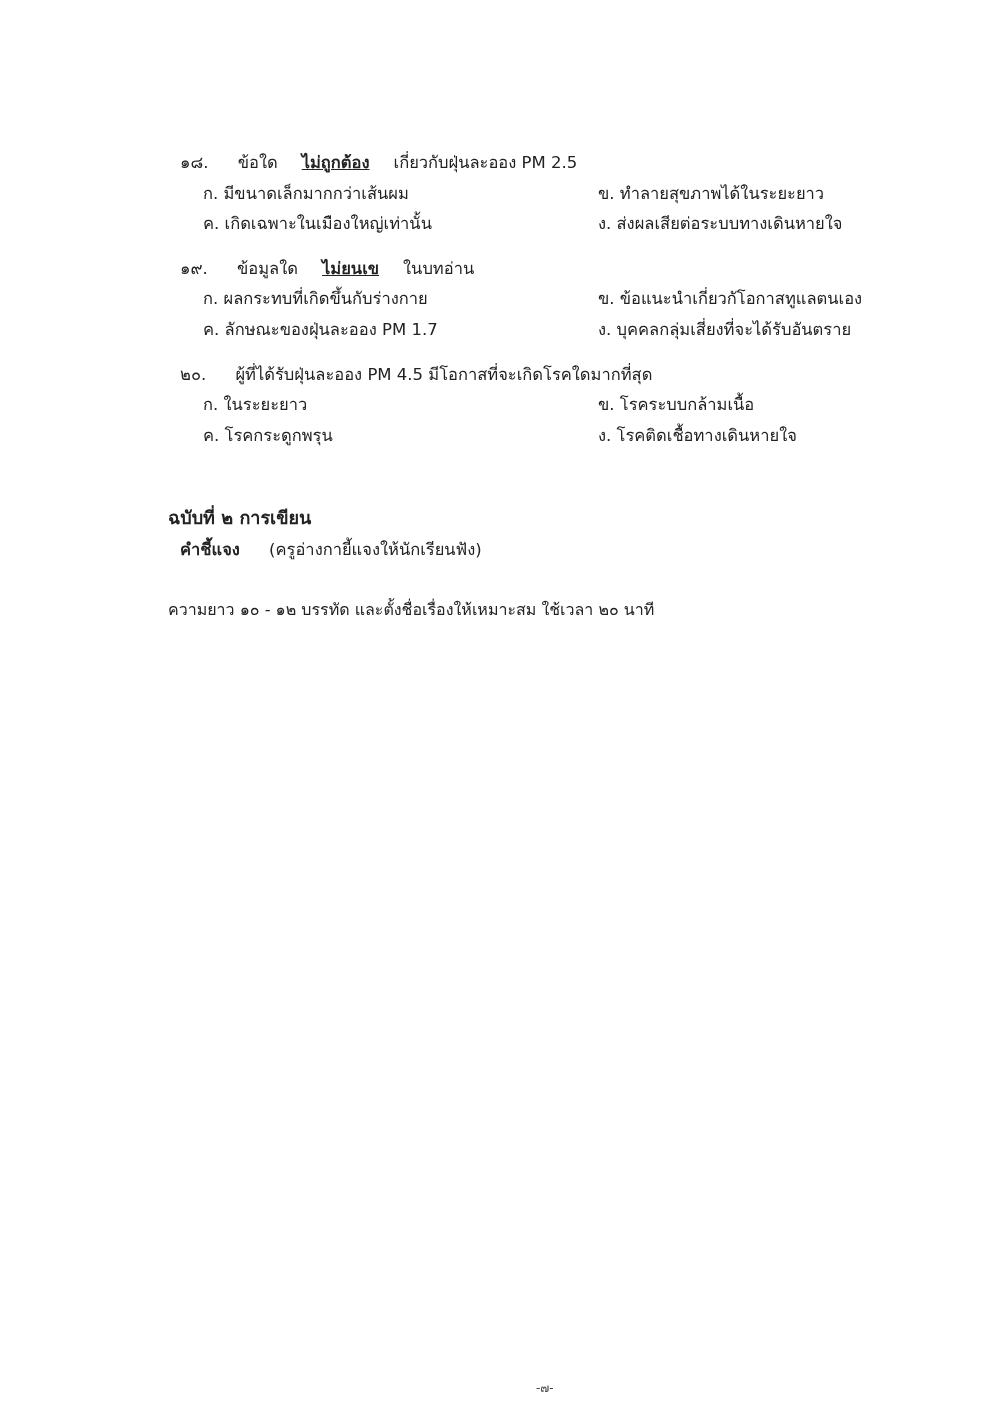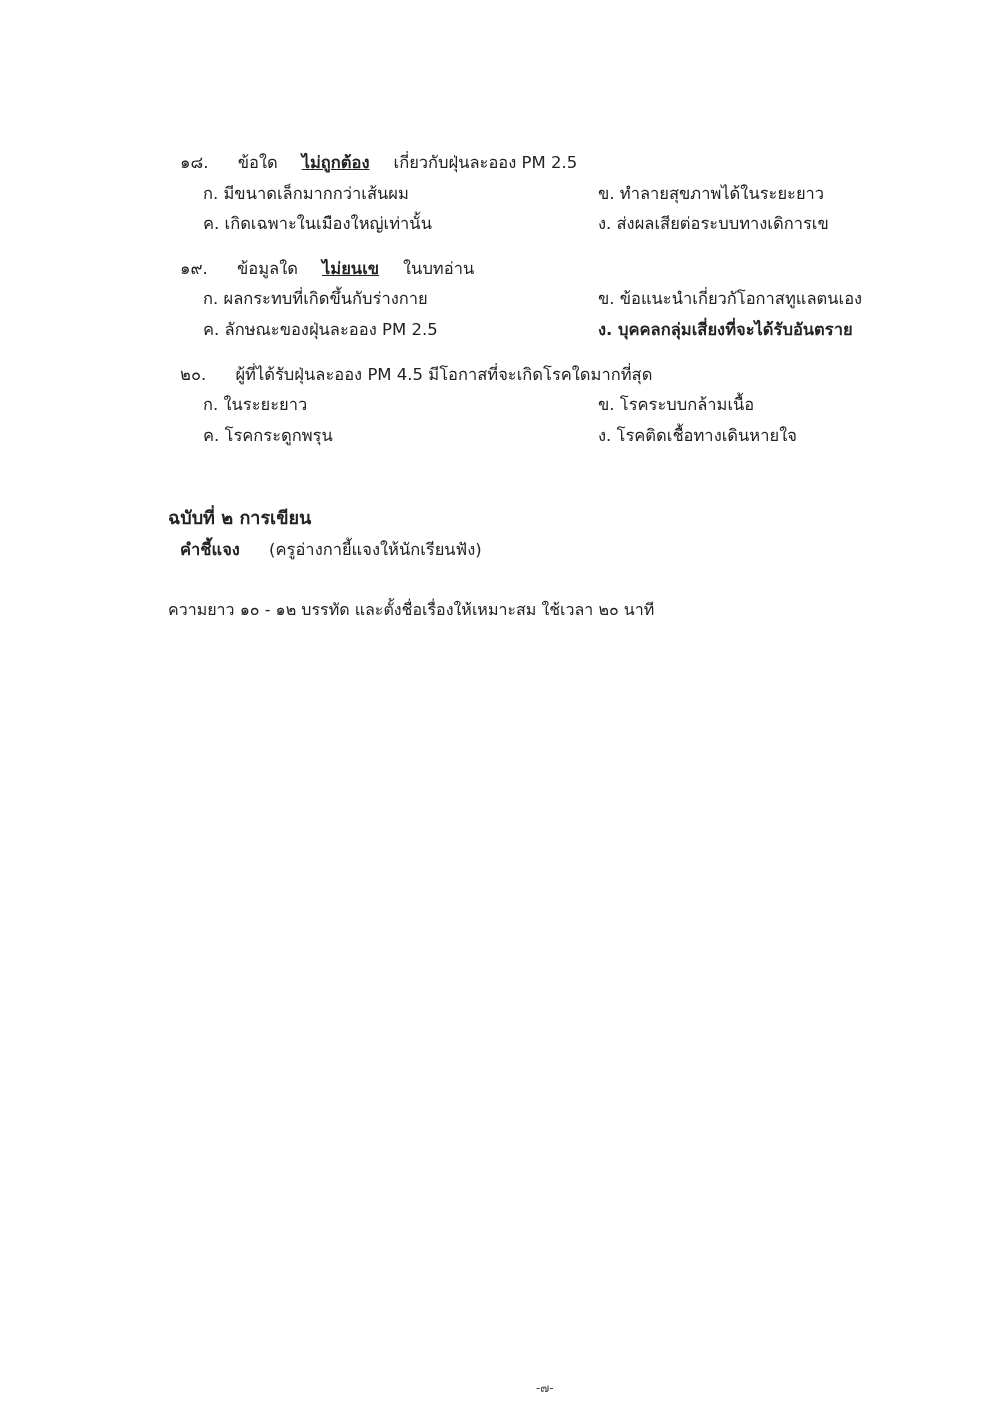--- a/index.html
+++ b/index.html
@@ -32,29 +32,29 @@
 <body>
 
 <div class="page">
 
   <div class="q-title" style="top:101px;">
     <span>๑๘.</span><span> ข้อใด</span><u>ไม่ถูกต้อง</u><span>เกี่ยวกับฝุ่นละออง PM 2.5</span>
   </div>
   <div class="choice left" style="top:132px;">ก. มีขนาดเล็กมากกว่าเส้นผม</div>
   <div class="choice right" style="top:132px;">ข. ทำลายสุขภาพได้ในระยะยาว</div>
   <div class="choice left" style="top:162px;">ค. เกิดเฉพาะในเมืองใหญ่เท่านั้น</div>
-  <div class="choice right" style="top:162px;">ง. ส่งผลเสียต่อระบบทางเดิการเข</div>
+  <div class="choice right" style="top:162px;">ง. ส่งผลเสียต่อระบบทางเดินหายใจ</div>
 
   <div class="q-title" style="top:207px;">
     <span>๑๙.</span><span> ข้อมูลใด</span><u>ไม่ยนเข</u><span>ในบทอ่าน</span>
   </div>
   <div class="choice left" style="top:237px;">ก. ผลกระทบที่เกิดขึ้นกับร่างกาย</div>
   <div class="choice right" style="top:237px;">ข. ข้อแนะนำเกี่ยวกัโอกาสทูแลตนเอง</div>
-  <div class="choice left" style="top:268px;">ค. ลักษณะของฝุ่นละออง PM 2.5</div>
-  <div class="choice right" style="top:268px;font-weight:bold;">ง. บุคคลกลุ่มเสี่ยงที่จะได้รับอันตราย</div>
+  <div class="choice left" style="top:268px;">ค. ลักษณะของฝุ่นละออง PM 1.7</div>
+  <div class="choice right" style="top:268px;">ง. บุคคลกลุ่มเสี่ยงที่จะได้รับอันตราย</div>
 
   <div class="q-title" style="top:313px;">
     <span>๒๐.</span><span> ผู้ที่ได้รับฝุ่นละออง PM 4.5 มีโอกาสที่จะเกิดโรคใดมากที่สุด</span>
   </div>
   <div class="choice left" style="top:343px;">ก. ในระยะยาว</div>
   <div class="choice right" style="top:343px;">ข. โรคระบบกล้ามเนื้อ</div>
   <div class="choice left" style="top:374px;">ค. โรคกระดูกพรุน</div>
   <div class="choice right" style="top:374px;">ง. โรคติดเชื้อทางเดินหายใจ</div>
 
   <div class="section-title">ฉบับที่ ๒  การเขียน</div>

